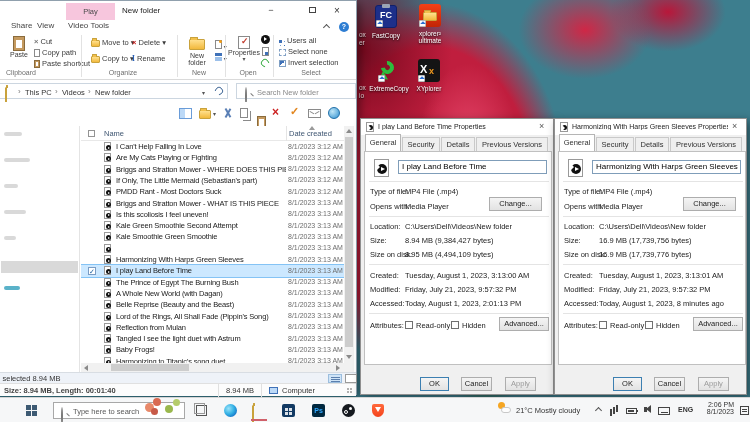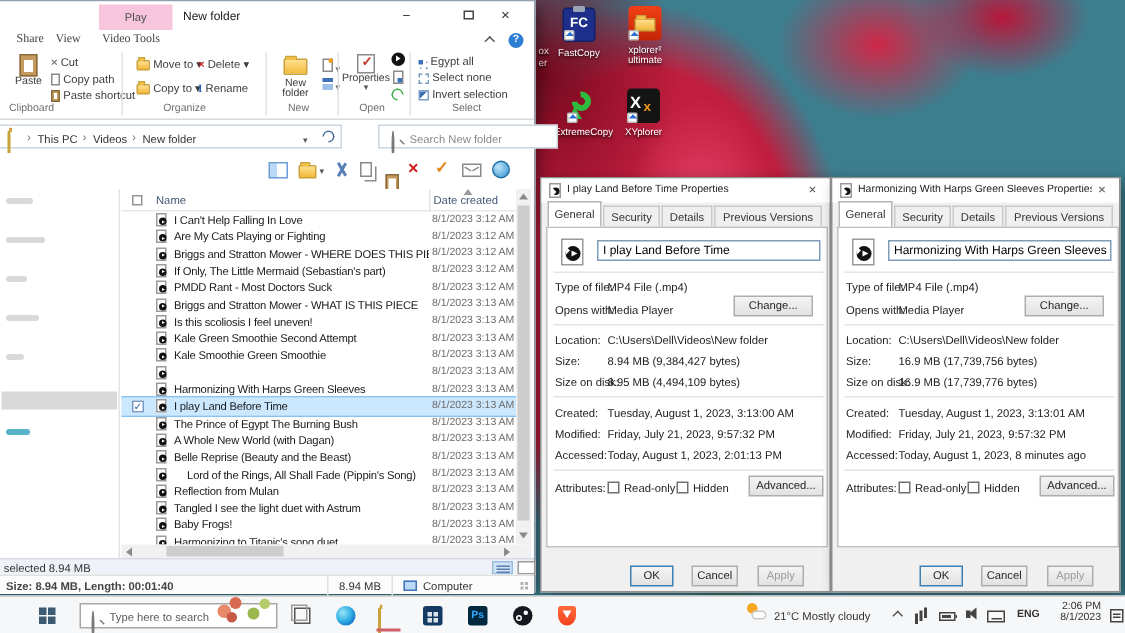--- a/index.html
+++ b/index.html
@@ -19,21 +19,21 @@
  #3d7e8e;}
 
 .dico{width:52px;text-align:center;}
 .dlabel{font-size:6.5px;color:#fff;text-shadow:0 1px 2px rgba(0,0,0,.9);white-space:nowrap;}
 .shortcut{position:absolute;left:0;bottom:0;width:7px;height:7px;background:#fff;border:1px solid #bbb;border-radius:1px;}
 .shortcut::after{content:'';position:absolute;left:1px;top:1px;border-top:4px solid #2a6fd1;border-right:4px solid transparent;transform:rotate(45deg);}
 .frag{font-size:6.5px;color:#f3dce0;text-shadow:0 1px 1px rgba(0,0,0,.8);}
 
 #explorer{left:-85px;top:0;width:442px;height:395px;background:#fff;border:1px solid #90a0ad;box-shadow:3px 3px 9px rgba(0,0,0,.4);}
 .ttl{font-size:8px;color:#222;}
-.tab8{font-size:8px;color:#444;font-family:Liberation Serif, serif;}
+.tab8{font-size:8px;color:#444;}
 .wbn{width:22px;height:19px;text-align:center;line-height:19px;font-size:9px;color:#333;}
 .gsep{width:1px;background:#e2e2e2;top:34px;height:42px;}
 .rtxt{font-size:7.5px;color:#3b3b3b;white-space:nowrap;}
 .rbig{text-align:center;font-size:7px;color:#3b3b3b;line-height:7px;}
 .glabel{font-size:7px;color:#6e6e6e;text-align:center;}
 .mini{display:inline-block;vertical-align:middle;}
 .fold{background:linear-gradient(#ffe08e,#f2b93c);border:1px solid #c9a23c;border-radius:1px;position:relative;}
 .fold::before{content:'';position:absolute;top:-3px;left:0;width:45%;height:2px;background:#f2c04a;border:1px solid #c9a23c;border-bottom:none;border-radius:1px 1px 0 0;}
 .pagei{background:#fff;border:1px solid #8a8a8a;}
 .clipi{background:#c59a5f;border:1px solid #8a6b3c;position:relative;}
@@ -183,39 +183,39 @@
       <div class="ab" style="left:345px;top:2px;width:9px;height:9px;background:#111;border-radius:50%;position:absolute;">
           <span style="position:absolute;left:3px;top:2px;border-left:3px solid #fff;border-top:2.5px solid transparent;border-bottom:2.5px solid transparent;"></span>
         </div>
       <div class="ab pagei" style="left:346px;top:14px;width:7px;height:9px;">
           <span style="position:absolute;right:0;bottom:0;width:3px;height:3px;background:#3f71b8;"></span>
         </div>
       <div class="ab" style="left:345px;top:26px;width:8px;height:8px;border:1.5px solid #3fae49;border-right-color:transparent;border-radius:50%;transform:rotate(45deg);"></div>
       <div class="ab glabel" style="left:312px;top:36px;width:40px;">Open</div>
       <div class="ab gsep" style="left:357px;top:2px;height:42px;"></div>
 
-      <div class="ab rtxt" style="left:363px;top:3px;"><span class="mini" style="width:7px;height:7px;background:#3f71b8;box-shadow:4px 0 0 -1px #7fa3d4,0 4px 0 -1px #7fa3d4,4px 4px 0 -1px #3f71b8;width:3px;height:3px;margin-right:5px;"></span><span>Egypt all</span></div>
+      <div class="ab rtxt" style="left:363px;top:3px;"><span class="mini" style="width:7px;height:7px;background:#3f71b8;box-shadow:4px 0 0 -1px #7fa3d4,0 4px 0 -1px #7fa3d4,4px 4px 0 -1px #3f71b8;width:3px;height:3px;margin-right:5px;"></span><span>Users all</span></div>
       <div class="ab rtxt" style="left:363px;top:14px;"><span class="mini" style="width:7px;height:7px;border:1px dashed #7f9fc4;"></span> <span>Select none</span></div>
       <div class="ab rtxt" style="left:363px;top:25px;"><span class="mini" style="width:7px;height:7px;border:1px solid #7f9fc4;background:linear-gradient(135deg,#3f71b8 50%,#fff 50%);"></span> <span>Invert selection</span></div>
       <div class="ab glabel" style="left:375px;top:36px;width:40px;">Select</div>
     </div>
 
     <div class="ab" style="left:0;top:79px;width:440px;height:22px;background:#fff;">
       <div class="ab addrbox" style="left:35px;top:3px;width:277px;height:16px;">
         <span class="fold ab" style="left:53px;top:4px;width:10px;height:7px;"></span>
         <span class="ab chev" style="left:66px;top:3px;">›</span>
         <span class="ab crumb" style="left:73px;top:4px;">This PC</span>
         <span class="ab chev" style="left:103px;top:3px;">›</span>
         <span class="ab crumb" style="left:110px;top:4px;">Videos</span>
         <span class="ab chev" style="left:136px;top:3px;">›</span>
         <span class="ab crumb" style="left:143px;top:4px;">New folder</span>
         <span class="ab" style="left:250px;top:5px;font-size:6px;color:#555;">▾</span>
       </div>
       <div class="ab" style="left:299px;top:7px;width:8px;height:8px;border:1px solid #4a6f9c;border-left-color:transparent;border-radius:50%;transform:rotate(-45deg);"></div>
-      <div class="ab addrbox" style="left:336px;top:3px;width:120px;height:16px;">
+      <div class="ab addrbox" style="left:320px;top:3px;width:120px;height:16px;">
         <span class="mag ab" style="left:8px;top:4px;"></span>
         <span class="ab" style="left:20px;top:4px;font-size:7.5px;color:#8a8a8a;">Search New folder</span>
       </div>
     </div>
 
     <div class="ab" style="left:0;top:101px;width:440px;height:24px;background:#fff;">
       <div class="ab" style="left:263px;top:6px;width:13px;height:11px;border:1px solid #6a9cd8;background:linear-gradient(90deg,#bcd9f7 0 5px,#fff 5px);"></div>
       <div class="ab fold" style="left:283px;top:8px;width:12px;height:9px;"></div>
       <div class="ab" style="left:297px;top:8px;font-size:6px;color:#555;">▾</div>
       <div class="ab" style="left:306px;top:6px;width:11px;height:12px;">
@@ -351,21 +351,21 @@
           <span class="fname">A Whole New World (with Dagan)</span>
           <span class="fdate">8/1/2023 3:13 AM</span>
         </div>
         <div class="frow" style="top: 158.2px;">
           <span class="mediaico">
             <i></i>
           </span>
           <span class="fname">Belle Reprise (Beauty and the Beast)</span>
           <span class="fdate">8/1/2023 3:13 AM</span>
         </div>
-        <div class="frow" style="top: 169.5px; text-align: center;">
+        <div class="frow" style="top: 169.5px;">
           <span class="mediaico">
             <i></i>
           </span>
           <span class="fname">Lord of the Rings, All Shall Fade (Pippin's Song)</span>
           <span class="fdate">8/1/2023 3:13 AM</span>
         </div>
         <div class="frow" style="top: 180.8px;">
           <span class="mediaico">
             <i></i>
           </span>

